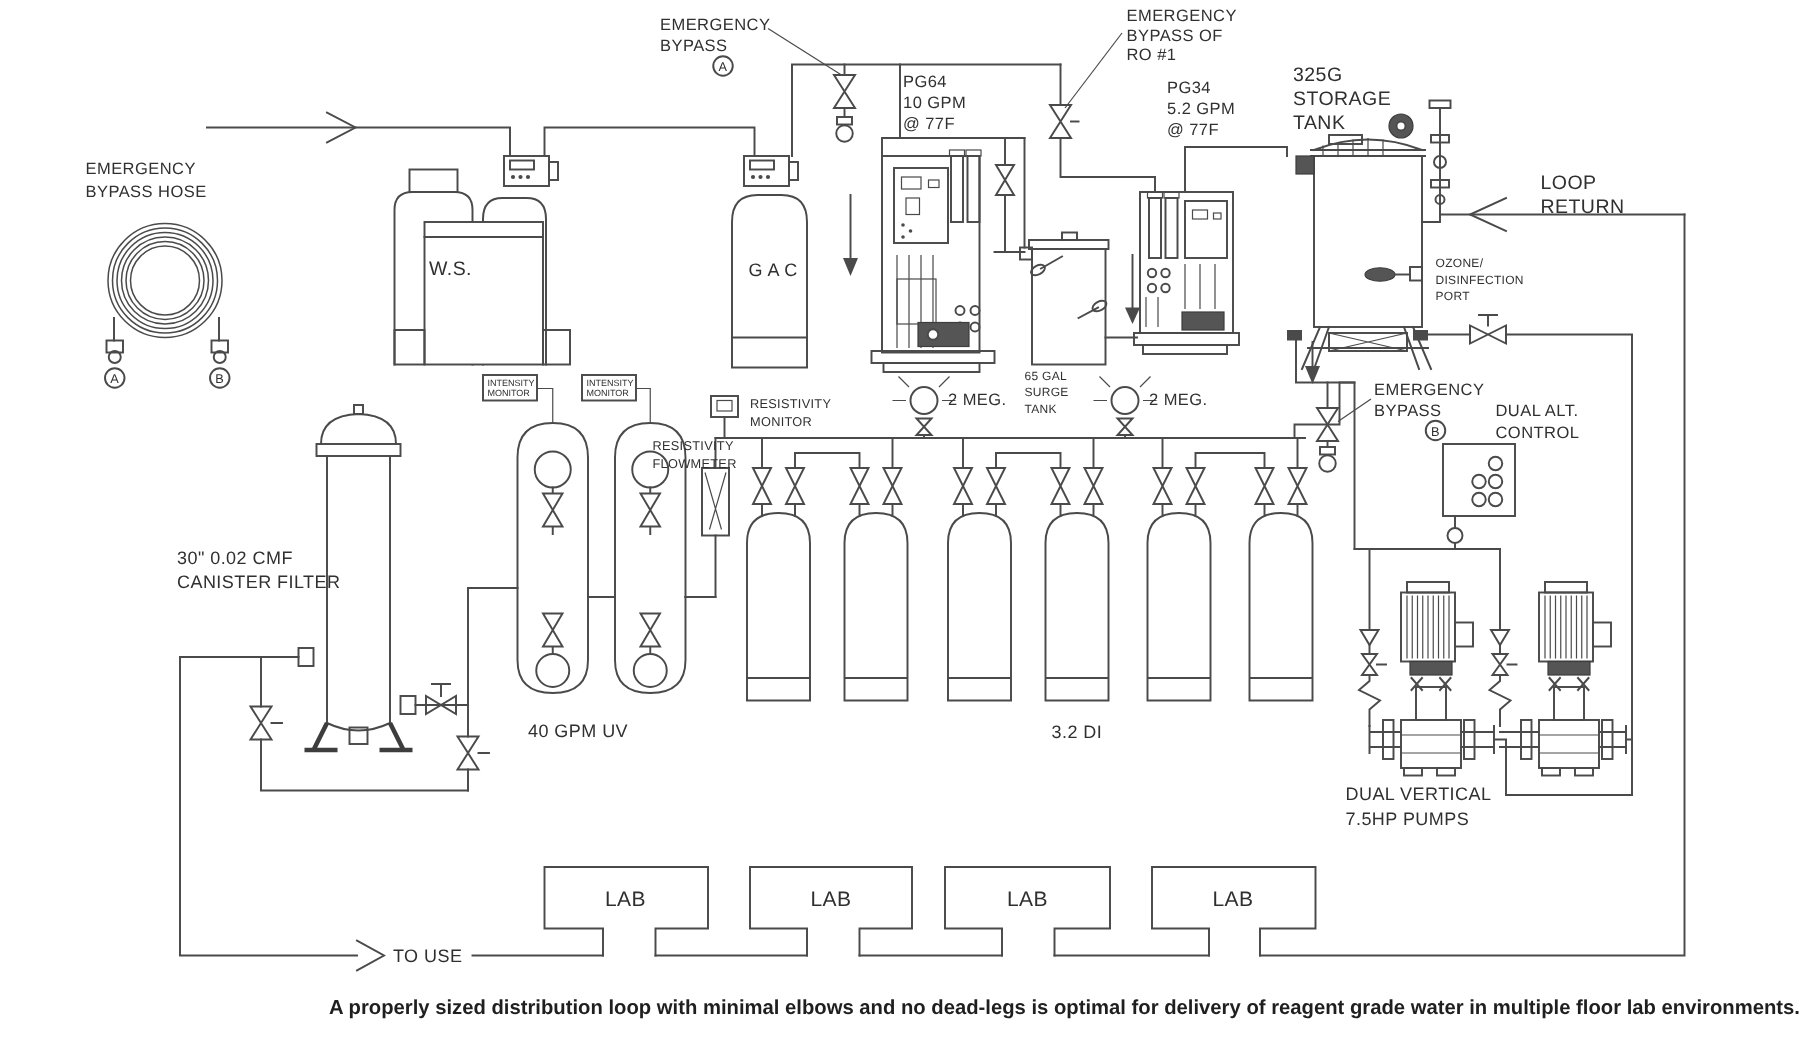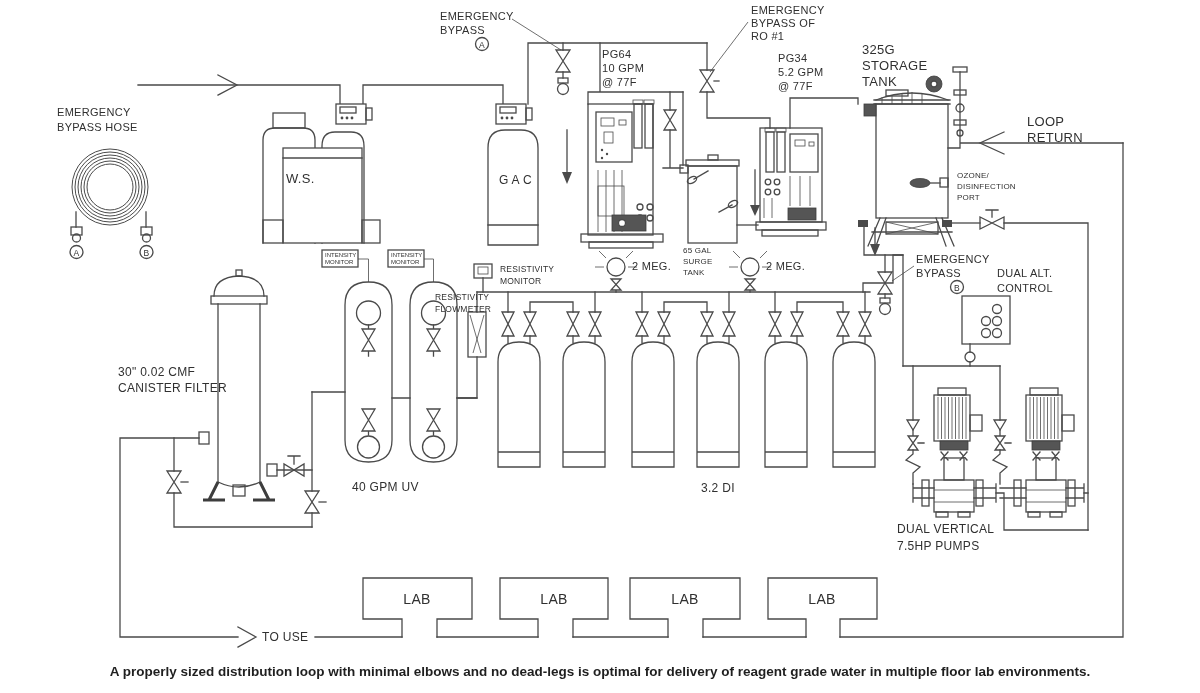--- a/index.html
+++ b/index.html
@@ -15,21 +15,21 @@
   .wh{fill:#ffffff;stroke:#4a4a4a;stroke-width:1.3;}
   text{fill:#303030;font-family:"Liberation Sans",sans-serif;letter-spacing:.3px;}
   .t11{font-size:11px;}
   .t12{font-size:12px;}
   .t13{font-size:13px;}
   .t9{font-size:8.5px;letter-spacing:.2px;}
   .t8{font-size:8px;letter-spacing:.2px;}
   .t6{font-size:6px;letter-spacing:0;}
   .t14{font-size:14px;}
   .tc{text-anchor:middle;}
-  #caption{position:absolute;left:0;top:664px;width:1200px;text-align:center;
+  #caption{position:absolute;left:0;top:664px;width:1200px;text-align:right;
            font-size:13.5px;font-weight:bold;color:#1f1f1f;letter-spacing:0px;}
 </style>
 </head>
 <body>
 
 <div id="stage">
 <svg width="1200" height="660" viewBox="0 0 1200 660">
 
   <g>
     <path class="ln" d="M138,85 H340 M340,85 V104 M363,104 V85 H503 V104 M528,104 V43 H707"></path>

